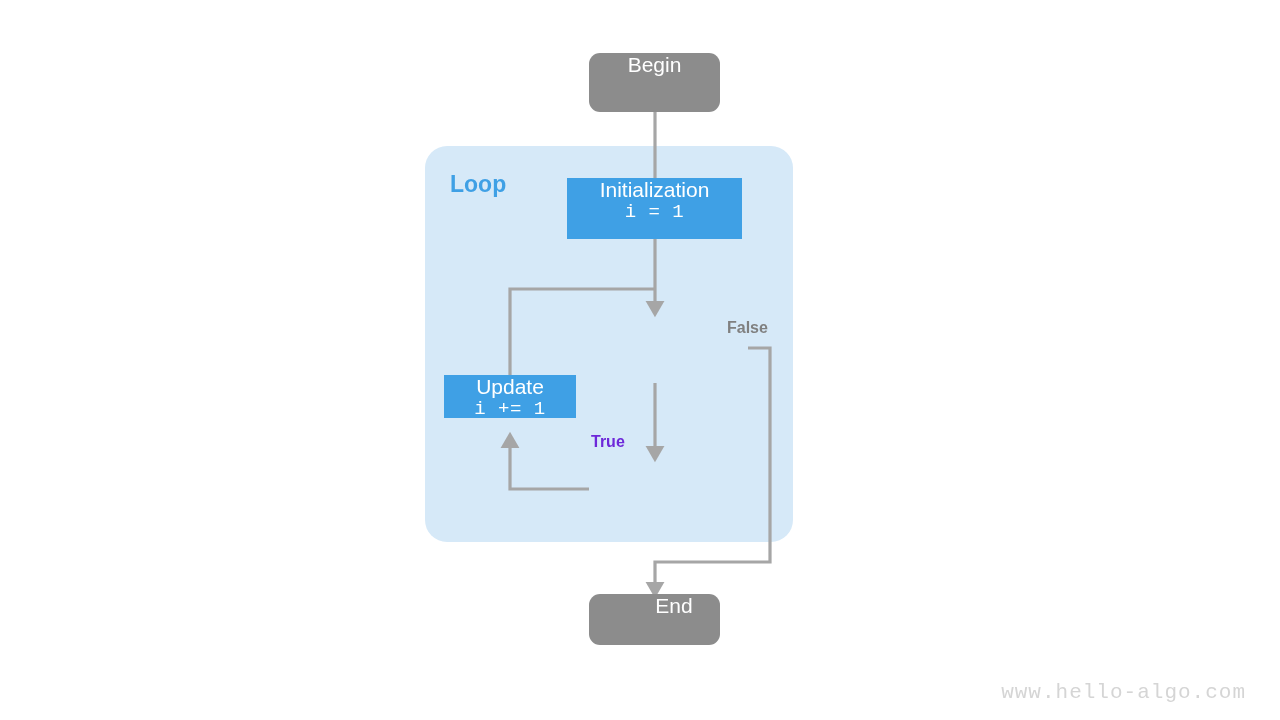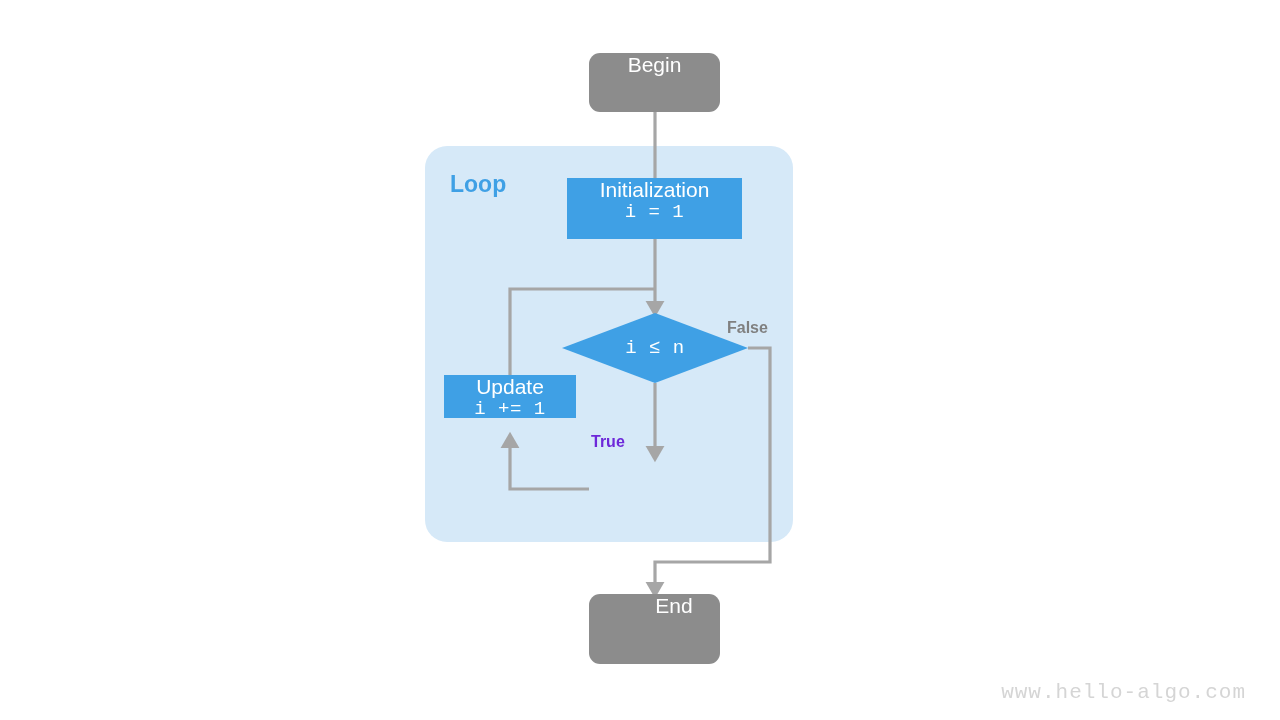--- a/index.html
+++ b/index.html
@@ -150,34 +150,28 @@
 
   <div class="node terminator" id="node-begin" style="left: 589px; top: 53px; width: 131px; height: 59px;">
     <div class="title">Begin</div>
   </div>
 
   <div class="node process" id="node-initialization" style="left: 567px; top: 178px; width: 175px; height: 61px;">
     <div class="title">Initialization</div>
     <div class="code">i = 1</div>
   </div>
 
-  <div class="decision" id="node-condition" style="left: 562px; top: 313px; width: 186px; height: 70px;">
-    <svg class="dshape" viewBox="0 0 186 70" preserveAspectRatio="none">
-      <polygon points="93,0 186,35 93,70 0,35" fill="#3fa0e5"></polygon>
-    </svg>
-    <span class="dlabel">i ≤ n</span>
-  </div>
 
   <div class="node process" id="node-update" style="left: 444px; top: 375px; width: 132px; height: 43px;">
     <div class="title">Update</div>
     <div class="code">i += 1</div>
   </div>
 
 
-  <div class="node terminator" id="node-end" style="left: 589px; top: 594px; width: 131px; height: 70px; padding-left: 39px;">
+  <div class="node terminator" id="node-end" style="left: 589px; top: 594px; width: 131px; height: 51px; padding-left: 39px;">
     <div class="title">End</div>
   </div>
 
   <div class="edge-label" id="label-true" style="left: 591px; top: 393px; color: #6d28d9; margin-top: 40px;">True</div>
   <div class="edge-label" id="label-false" style="left: 727px; top: 319px; color: rgb(128, 128, 128);">False</div>
 
   <div id="watermark" style="color: rgb(213, 213, 213);">www.hello-algo.com</div>
 </div>
 
 </body></html>

